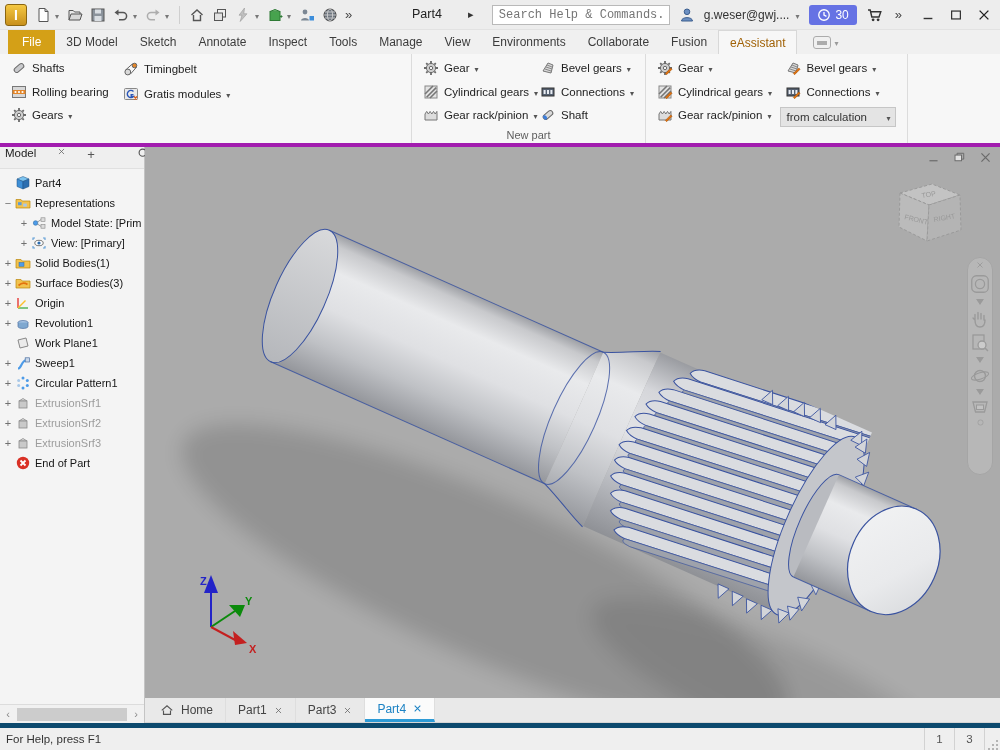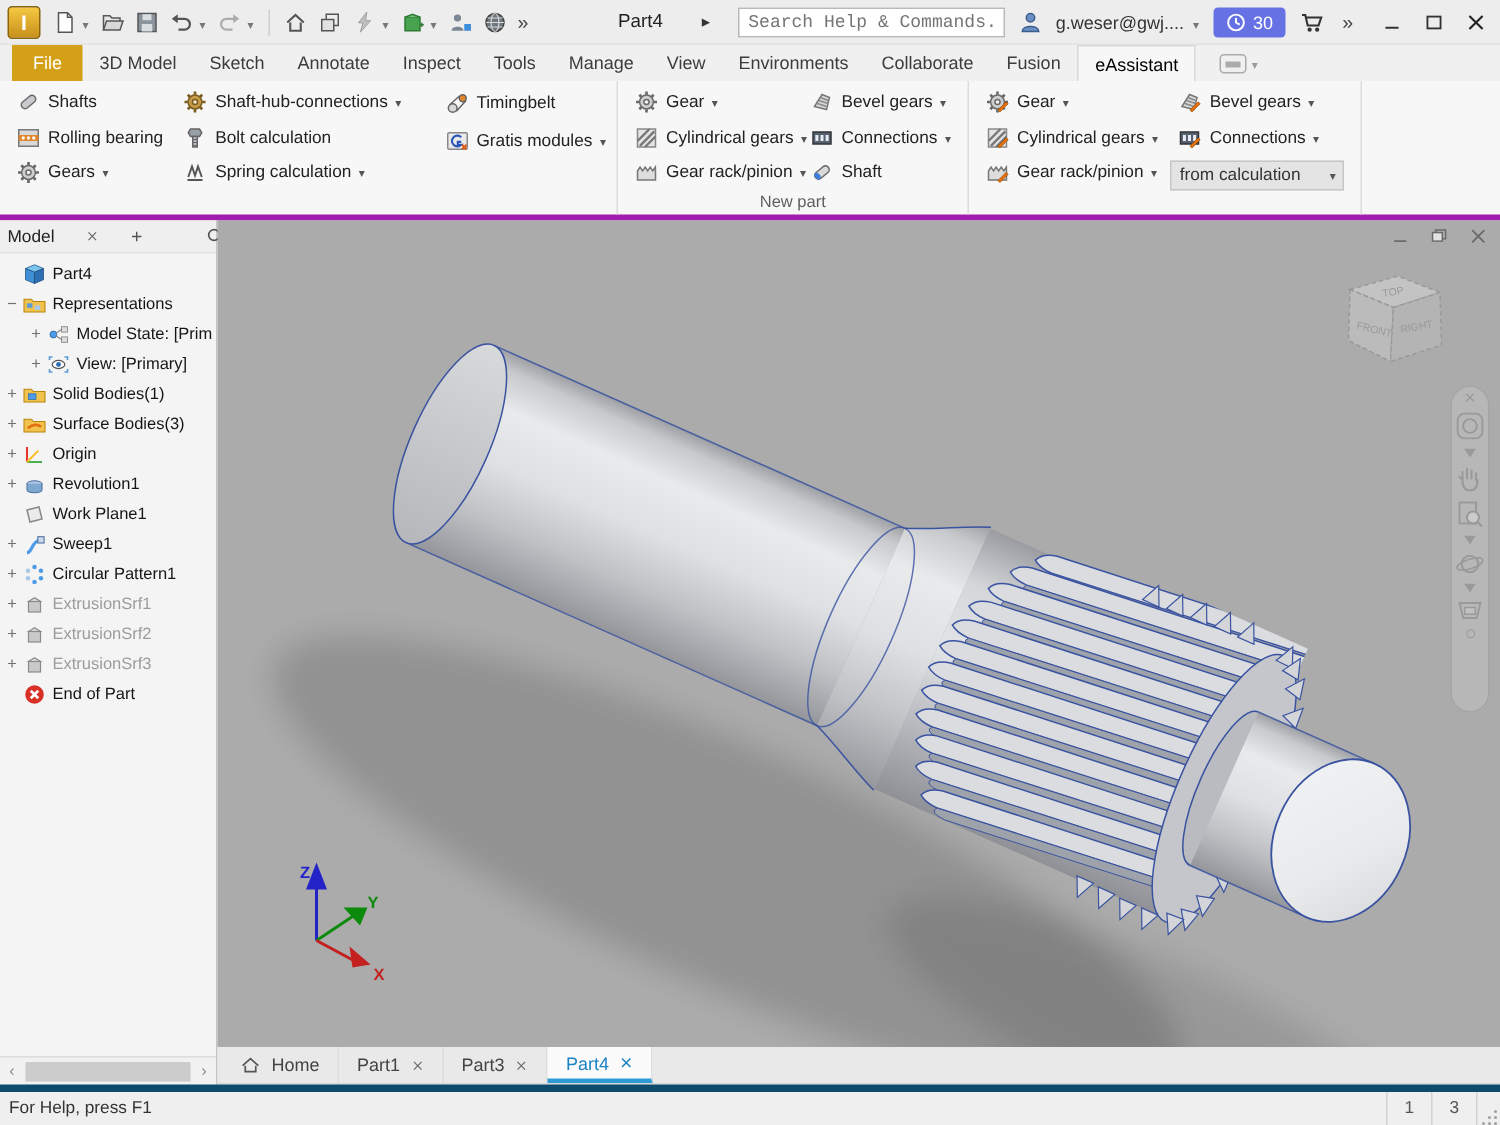--- a/index.html
+++ b/index.html
@@ -18,37 +18,37 @@
 .doc-title::after{content:"▸";color:#333;margin-left:26px;font-size:11px}
 .tb-right{margin-left:auto;display:flex;align-items:center;gap:6px}
 .searchbox{width:178px;height:20px;border:1px solid #B9B9B9;background:#fff;font-size:12px;padding:0 6px;color:#555;font-family:Liberation Mono, monospace}
 .account{display:flex;align-items:center;gap:4px;font-size:12px;color:#333}
 .clockbadge{display:flex;align-items:center;gap:4px;background:#6672E4;border-radius:3px;padding:3px 8px;color:#fff;font-size:12px}
 .winbtns{display:flex;align-items:center;gap:14px;margin:0 4px 0 10px}
 
 .rtabs{position:absolute;top:30px;left:0;right:0;height:24px;background:#F0F0F0;display:flex;align-items:stretch;padding-left:8px;font-size:12px}
 .rtab{display:flex;align-items:center;padding:0 11px;color:#3C3C3C}
 .rtab.file{background:#D4A017;color:#fff;padding:0 14px}
-.rtab.active{background:#F7F7F7;border:1px solid #D8D8D8;border-bottom:none;color:#000000}
+.rtab.active{background:#F7F7F7;border:1px solid #D8D8D8;border-bottom:none;color:#a16207}
 .ribbon-toggle{display:flex;align-items:center;gap:3px;margin-left:16px;opacity:.7}
 .ribbon-toggle .box{width:18px;height:13px;border:1px solid #8F8F8F;border-radius:3px;position:relative}
 .ribbon-toggle .box::after{content:"";position:absolute;left:3px;right:3px;top:4px;height:4px;background:#8F8F8F}
 
 .ribbon{position:absolute;top:54px;left:0;right:0;height:93px;background:#F7F7F7;border-bottom:4px solid #a21caf;display:flex}
 .panel{position:relative;height:100%;border-right:1px solid #DCDCDC;padding:2px 2px 16px 6px}
 .p-cols{display:flex;height:100%}
 .p-col{display:flex;flex-direction:column}
 .rbtn{display:flex;align-items:center;height:25px;padding:0 5px;gap:5px;font-size:11.5px;color:#222;white-space:nowrap}
 .ric{width:16px;height:16px;flex:none}
 .ddc::after{content:"▾";font-size:8px;color:#555}
 .p-label{position:absolute;bottom:2px;left:0;right:0;text-align:center;font-size:11px;color:#5E5E5E}
 .combo{display:flex;align-items:center;justify-content:space-between;width:116px;height:21px;background:#E4E4E4;border:1px solid #C6C6C6;padding:0 5px;font-size:11.5px;color:#333;margin:2px 0 0 0}
 
 .browser{position:absolute;top:147px;left:0;width:145px;bottom:27px;background:#F4F4F4;border-right:1px solid #C4C4C4;display:flex;flex-direction:column}
-.bheader{height:22px;background:#EFEFEF;border-bottom:1px solid #E0E0E0;display:flex;align-items:center;padding:0 5px;gap:21px;font-size:11.5px;color:#222}
+.bheader{height:22px;background:#EFEFEF;border-bottom:1px solid #E0E0E0;display:flex;padding:0 5px;gap:21px;font-size:11.5px;color:#222}
 .bsp{flex:1}
 .btree{flex:1;overflow:hidden;padding-top:4px}
 .trow{display:flex;align-items:center;height:20px;font-size:11px;white-space:nowrap;overflow:hidden;padding-left:2px}
 .trow.child{padding-left:18px}
 .exp{width:12px;flex:none;text-align:center;color:#707070;font-size:11px;line-height:11px}
 .exp.plus::after{content:"+"}
 .exp.minus::after{content:"−"}
 .ti{width:16px;height:16px;margin:0 4px 0 1px;flex:none}
 .tlbl{color:#151515}
 .gray .tlbl{color:#9C9C9C}
@@ -438,42 +438,20 @@
             <svg class="ric" viewBox="0 0 16 16">
               <use href="#i-bearing"></use>
             </svg>
             <span>Rolling bearing</span>
           </div>
         <div class="rbtn">
             <svg class="ric" viewBox="0 0 16 16">
               <use href="#i-gear"></use>
             </svg>
             <span>Gears</span>
-            <span class="ddc"></span>
-          </div>
-      </div>
-      <div class="p-col" style="width:175px">
-        <div class="rbtn">
-            <svg class="ric" viewBox="0 0 16 16">
-              <use href="#i-gold"></use>
-            </svg>
-            <span>Shaft-hub-connections</span>
-            <span class="ddc"></span>
-          </div>
-        <div class="rbtn">
-            <svg class="ric" viewBox="0 0 16 16">
-              <use href="#i-bolt"></use>
-            </svg>
-            <span>Bolt calculation</span>
-          </div>
-        <div class="rbtn">
-            <svg class="ric" viewBox="0 0 16 16">
-              <use href="#i-spring"></use>
-            </svg>
-            <span>Spring calculation</span>
             <span class="ddc"></span>
           </div>
       </div>
       <div class="p-col" style="width:118px">
         <div class="rbtn">
             <svg class="ric" viewBox="0 0 16 16">
               <use href="#i-belt"></use>
             </svg>
             <span>Timingbelt</span>
           </div>

